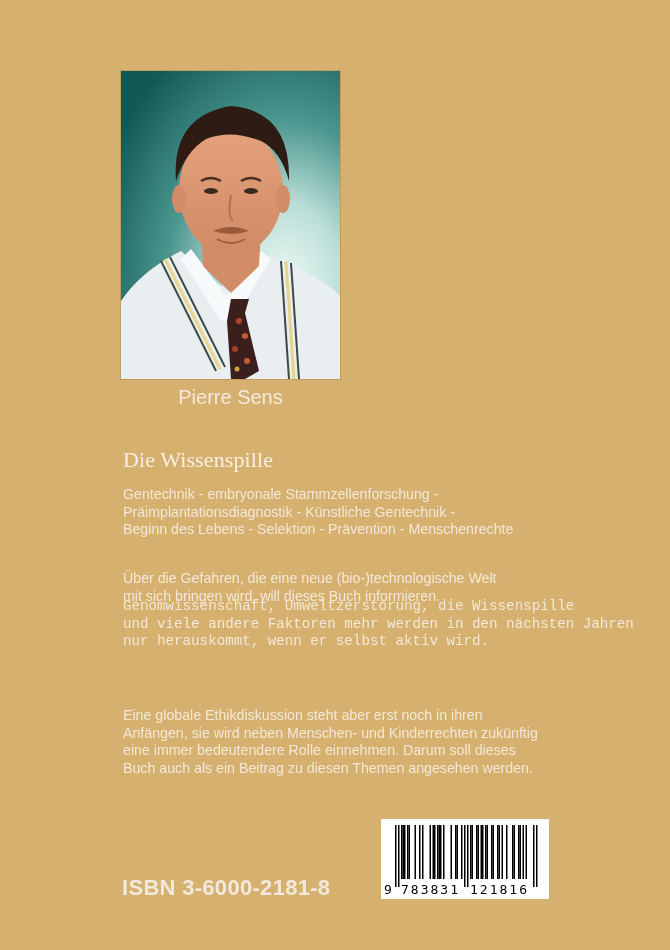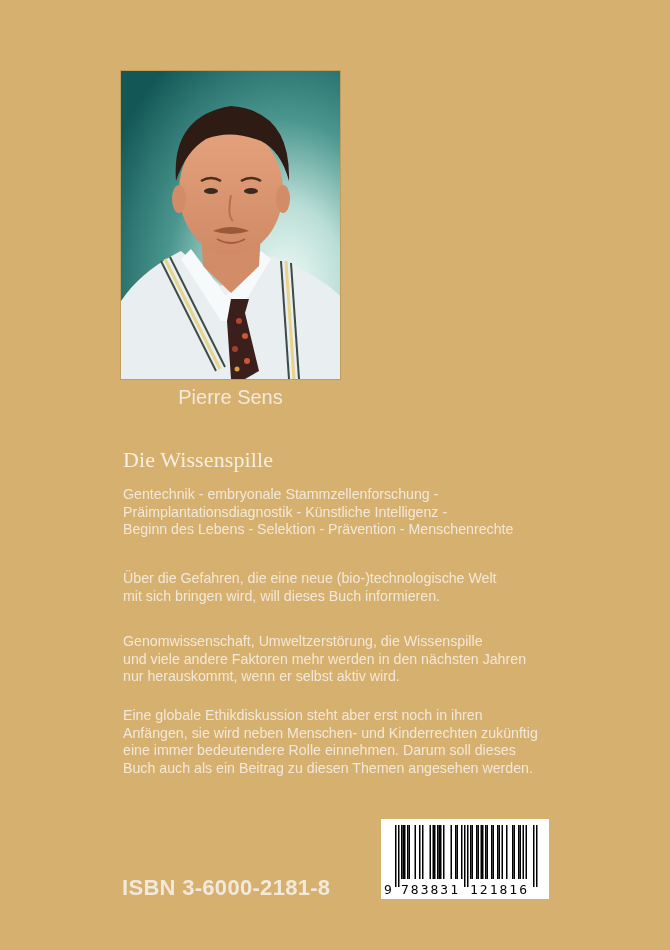--- a/index.html
+++ b/index.html
@@ -54,21 +54,21 @@
     }
     .para {
       position: absolute;
       left: 123px;
       font-size: 14.2px;
       line-height: 17.5px;
       color: #f3e8d8;
     }
     .para div { white-space: nowrap; }
     .p1 { top: 570px; }
-    .p2 { top: 633px; }
+    .p2 { top: 598px; font-family: Liberation Mono, monospace; }
     .p3 { top: 707px; }
     .isbn {
       position: absolute;
       left: 122px;
       top: 875px;
       font-size: 22px;
       font-weight: bold;
       color: #f2e9dc;
       letter-spacing: 0.3px;
     }
@@ -140,21 +140,21 @@
     <path d="M96 168 Q110 176 124 168" stroke="#a85a44" stroke-width="2" fill="none"></path>
   </svg>
 </div>
 
 <div class="caption">Pierre Sens</div>
 
 <div class="title">Die Wissenspille</div>
 
 <div class="keywords">
   <div>Gentechnik - embryonale Stammzellenforschung -</div>
-  <div>Präimplantationsdiagnostik - Künstliche Intelligenz -</div>
+  <div>Präimplantationsdiagnostik - Künstliche Gentechnik -</div>
   <div>Beginn des Lebens - Selektion - Prävention - Menschenrechte</div>
 </div>
 
 <div class="para p1">
   <div>Über die Gefahren, die eine neue (bio-)technologische Welt</div>
   <div>mit sich bringen wird, will dieses Buch informieren.</div>
 </div>
 
 <div class="para p2">
   <div>Genomwissenschaft, Umweltzerstörung, die Wissenspille</div>

